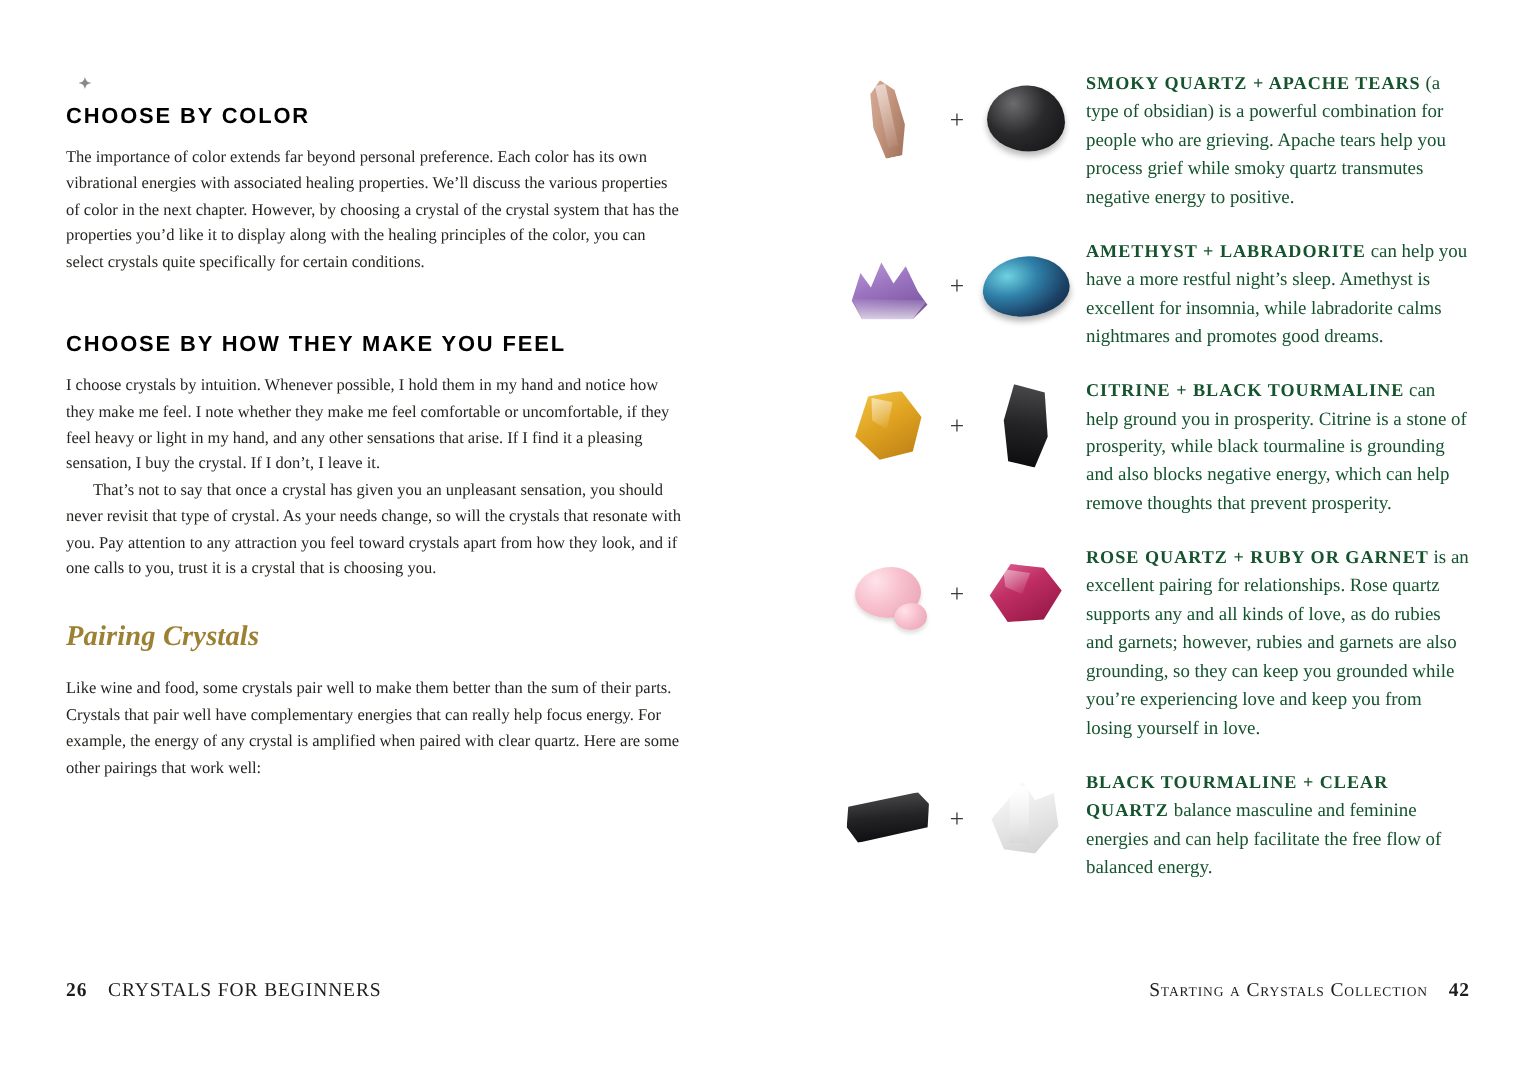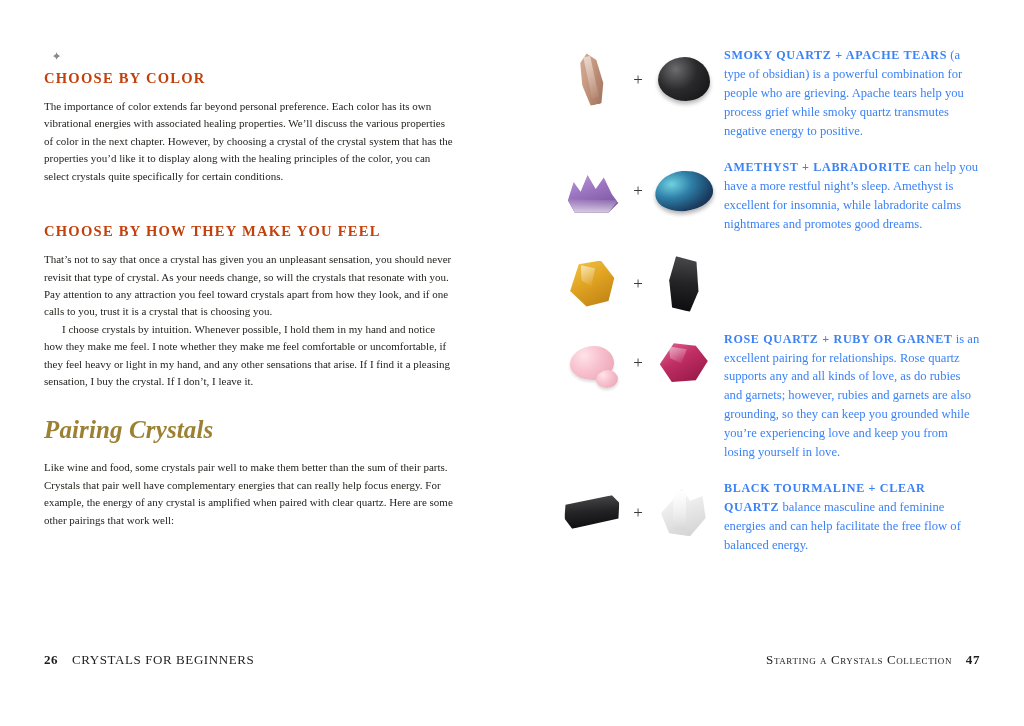--- a/index.html
+++ b/index.html
@@ -50,25 +50,25 @@
   }
   ul.bullets li .bul {
     position: absolute;
     left: 8px;
     top: -1px;
     color: #8b8a86;
     font-size: 11px;
   }
 
   h2.section {
-    font-family: Liberation Serif, serif;
+    font-family: Liberation Sans, sans-serif;
     font-size: 14.6px;
     letter-spacing: 0.085em;
     font-weight: bold;
-    color: #c2410c;
+    color: #000000;
     margin: 0 0 11px 0;
     text-transform: uppercase;
   }
   h2.section.second {
     margin-top: 38px;
   }
   p.body {
     font-size: 11px;
     line-height: 1.585;
     margin: 0 0 0 0;
@@ -78,21 +78,21 @@
   p.body + p.body {
     margin-top: 0;
     text-indent: 18px;
   }
   .blockgap { height: 26px; }
 
   h1.chapter {
     font-family: "Liberation Serif", serif;
     font-style: italic;
     font-weight: bold;
-    font-size: 25px;
+    font-size: 19px;
     color: #9c8133;
     margin: 0 0 15px 0;
     letter-spacing: 0.005em;
   }
 
   
   .pairs {
     display: flex;
     flex-direction: column;
     gap: 17px;
@@ -123,21 +123,21 @@
     font-size: 17px;
     color: #3a3a38;
     margin: 0 5px;
     line-height: 1;
     align-self: center;
   }
   .pair-text {
     flex: 1;
     font-size: 12.6px;
     line-height: 1.505;
-    color: #3b82f6;
+    color: #14532d;
   }
   .pair-text .lead {
     font-weight: bold;
     letter-spacing: 0.055em;
     font-size: 12.1px;
   }
 
   
   .s {
     position: absolute;
@@ -282,22 +282,22 @@
       </li>
       <li>
         <span class="bul">✦</span>
       </li>
     </ul>
 
     <h2 class="section">CHOOSE BY COLOR</h2>
     <p class="body">The importance of color extends far beyond personal preference. Each color has its own vibrational energies with associated healing properties. We’ll discuss the various properties of color in the next chapter. However, by choosing a crystal of the crystal system that has the properties you’d like it to display along with the healing principles of the color, you can select crystals quite specifically for certain conditions.</p>
 
     <h2 class="section second">CHOOSE BY HOW THEY MAKE YOU FEEL</h2>
+    <p class="body">I choose crystals by intuition. Whenever possible, I hold them in my hand and notice how they make me feel. I note whether they make me feel comfortable or uncomfortable, if they feel heavy or light in my hand, and any other sensations that arise. If I find it a pleasing sensation, I buy the crystal. If I don’t, I leave it.</p>
     <p class="body">That’s not to say that once a crystal has given you an unpleasant sensation, you should never revisit that type of crystal. As your needs change, so will the crystals that resonate with you. Pay attention to any attraction you feel toward crystals apart from how they look, and if one calls to you, trust it is a crystal that is choosing you.</p>
-    <p class="body">I choose crystals by intuition. Whenever possible, I hold them in my hand and notice how they make me feel. I note whether they make me feel comfortable or uncomfortable, if they feel heavy or light in my hand, and any other sensations that arise. If I find it a pleasing sensation, I buy the crystal. If I don’t, I leave it.</p>
 
     <div class="blockgap"></div>
 
     <h1 class="chapter">Pairing Crystals</h1>
     <p class="body">Like wine and food, some crystals pair well to make them better than the sum of their parts. Crystals that pair well have complementary energies that can really help focus energy. For example, the energy of any crystal is amplified when paired with clear quartz. Here are some other pairings that work well:</p>
 
     <div class="footer footer-left">
       <span class="pg">26</span>
       <span class="title">CRYSTALS FOR BEGINNERS</span>
     </div>
@@ -340,20 +340,23 @@
       <div class="pair">
         <div class="stones">
           <div class="stone-slot">
             <span class="s citrine"></span>
           </div>
           <span class="plus">+</span>
           <div class="stone-slot">
             <span class="s tourmaline vert"></span>
           </div>
         </div>
+        <div class="pair-text">
+          <span class="lead">CITRINE + BLACK TOURMALINE</span><span> can help ground you in prosperity. Citrine is a stone of prosperity, while black tourmaline is grounding and also blocks negative energy, which can help remove thoughts that prevent prosperity.</span>
+        </div>
       </div>
 
       <div class="pair">
         <div class="stones">
           <div class="stone-slot">
             <span class="s rose"></span>
             <span class="s rose small"></span>
           </div>
           <span class="plus">+</span>
           <div class="stone-slot">
@@ -377,17 +380,17 @@
         </div>
         <div class="pair-text">
           <span class="lead">BLACK TOURMALINE + CLEAR QUARTZ</span><span> balance masculine and feminine energies and can help facilitate the free flow of balanced energy.</span>
         </div>
       </div>
 
     </div>
 
     <div class="footer footer-right">
       <span class="title">Starting a Crystals Collection</span>
-      <span class="pg">47</span>
+      <span class="pg">42</span>
     </div>
   </div>
 
 </div>
 
 </body></html>

